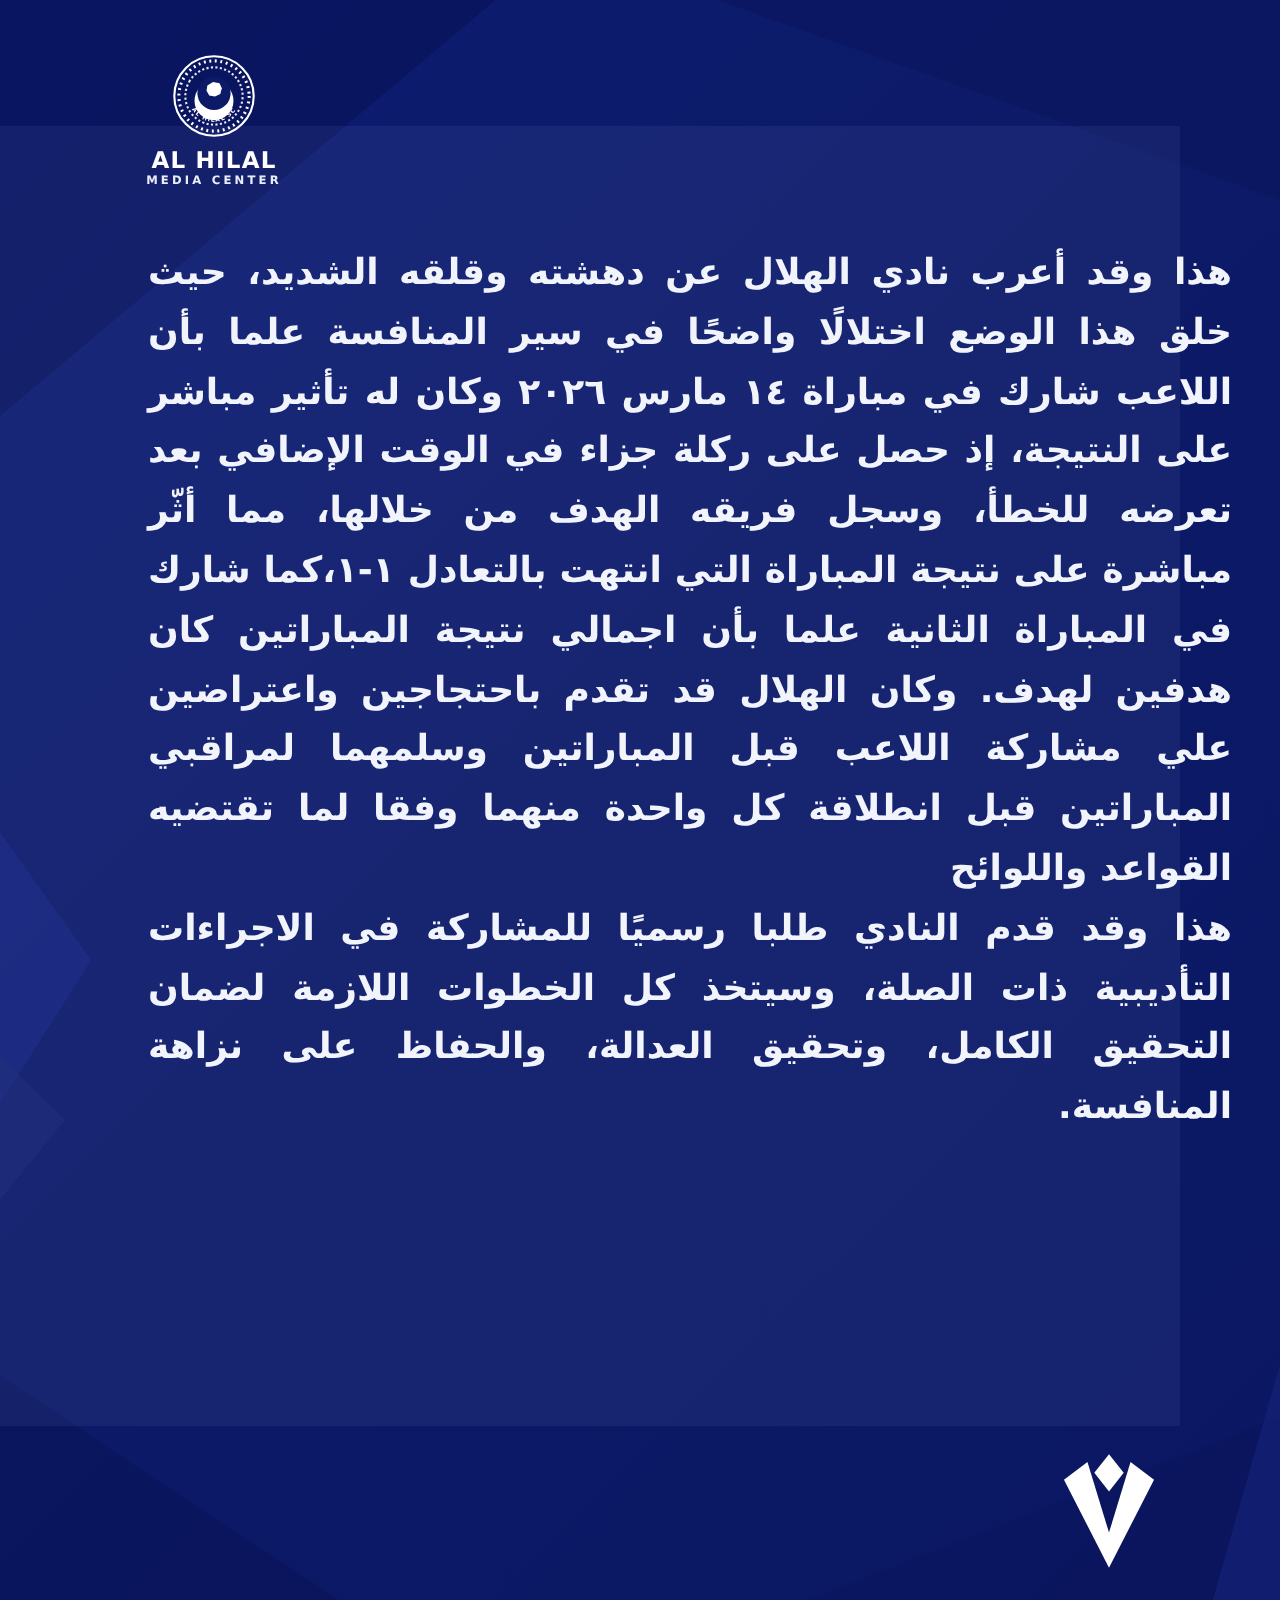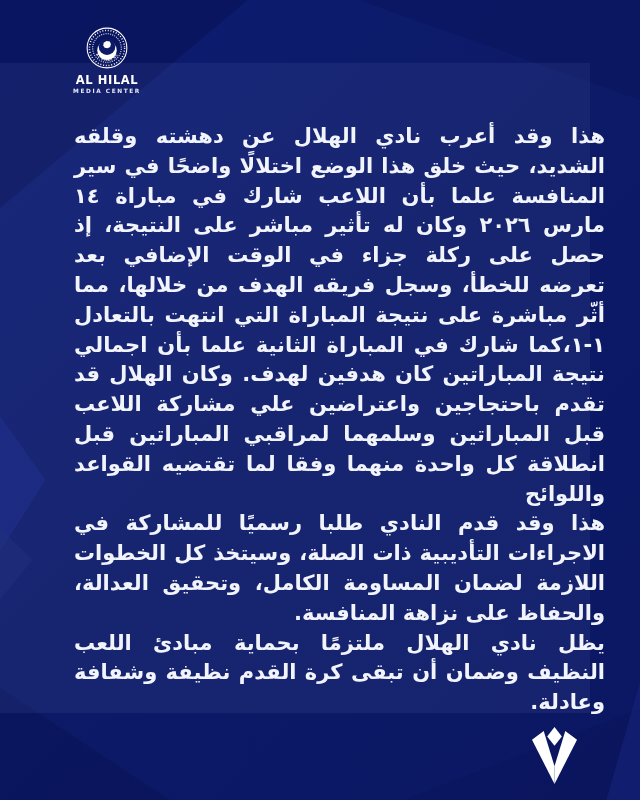--- a/index.html
+++ b/index.html
@@ -28,24 +28,24 @@
     background:rgba(173,190,255,0.07);
     pointer-events:none;
   }
   
   .brand{position:absolute;left:62px;top:26px;width:90px;text-align:center;color:#fff;}
   .brand svg{display:block;margin:0 auto;}
   .brand-name{margin-top:3px;font-size:11.5px;font-weight:bold;letter-spacing:.6px;color:#fff;}
   .brand-sub{margin-top:1px;font-size:5.8px;font-weight:bold;letter-spacing:1.6px;color:#e8ecfb;}
   
   .statement{
-    position:absolute;left:38px;right:47px;top:122px;
+    position:absolute;left:38px;right:36px;top:122px;
     direction:rtl;
     color:#f2f4fb;
-    font-size:21px;line-height:29.8px;font-weight:bold;
+    font-size:18px;line-height:29.8px;font-weight:bold;
     text-align:justify;
     text-align-last:right;
     margin-left:36px;
   }
   .statement p{margin:0;}
   
   .sponsor-left{position:absolute;left:48px;top:718px;width:112px;text-align:center;color:#fff;}
   .sponsor-left svg{display:block;margin:0 auto 2px auto;}
   .sp-ar{font-size:9.5px;font-weight:bold;color:#fff;direction:rtl;}
   .sp-en{font-size:6.3px;font-weight:bold;letter-spacing:.3px;color:rgba(255,255,255,.85);margin-top:1px;}
@@ -86,22 +86,21 @@
       <circle cx="22" cy="20.6" r="8.7" fill="#0C1A67"></circle>
 
       <path d="M18.5,16.5 l3,-1.8 3.4,0.6 1.2,2.6 -0.8,3 -2.8,1.4 -3,-0.6 -1.4,-2.4 z" fill="#ffffff"></path>
     </svg>
     <div class="brand-name">AL HILAL</div>
     <div class="brand-sub">MEDIA CENTER</div>
   </header>
 
   <main class="statement">
     <p>هذا وقد أعرب نادي الهلال عن دهشته وقلقه الشديد، حيث خلق هذا الوضع اختلالًا واضحًا في سير المنافسة علما بأن اللاعب شارك في مباراة ١٤ مارس ٢٠٢٦ وكان له تأثير مباشر على النتيجة، إذ حصل على ركلة جزاء في الوقت الإضافي بعد تعرضه للخطأ، وسجل فريقه الهدف من خلالها، مما أثّر مباشرة على نتيجة المباراة التي انتهت بالتعادل ١-١،كما شارك في المباراة الثانية علما بأن اجمالي نتيجة المباراتين كان هدفين لهدف. وكان الهلال قد تقدم باحتجاجين واعتراضين علي مشاركة اللاعب قبل المباراتين وسلمهما لمراقبي المباراتين قبل انطلاقة كل واحدة منهما وفقا لما تقتضيه القواعد واللوائح</p>
-    <p>هذا وقد قدم النادي طلبا رسميًا للمشاركة في الاجراءات التأديبية ذات الصلة، وسيتخذ كل الخطوات اللازمة لضمان المساومة الكامل، وتحقيق العدالة، والحفاظ على نزاهة المنافسة.</p>
-    <p>يظل نادي الهلال ملتزمًا بحماية مبادئ اللعب النظيف وضمان أن تبقى كرة القدم نظيفة وشفافة وعادلة.</p>
+    <p>هذا وقد قدم النادي طلبا رسميًا للمشاركة في الاجراءات التأديبية ذات الصلة، وسيتخذ كل الخطوات اللازمة لضمان التحقيق الكامل، وتحقيق العدالة، والحفاظ على نزاهة المنافسة.</p>
   </main>
 
 
   <div class="sponsor-right">
     <svg width="47" height="57" viewBox="0 0 48 58" aria-hidden="true">
       <path fill="#ffffff" d="M24,0 L31.5,9.5 24,19 16.5,9.5 Z"></path>
       <path fill="#ffffff" d="M1,13 L13,4 24,40 24,58 Z"></path>
       <path fill="#ffffff" d="M47,13 L35,4 24,40 24,58 Z"></path>
     </svg>
   </div>

